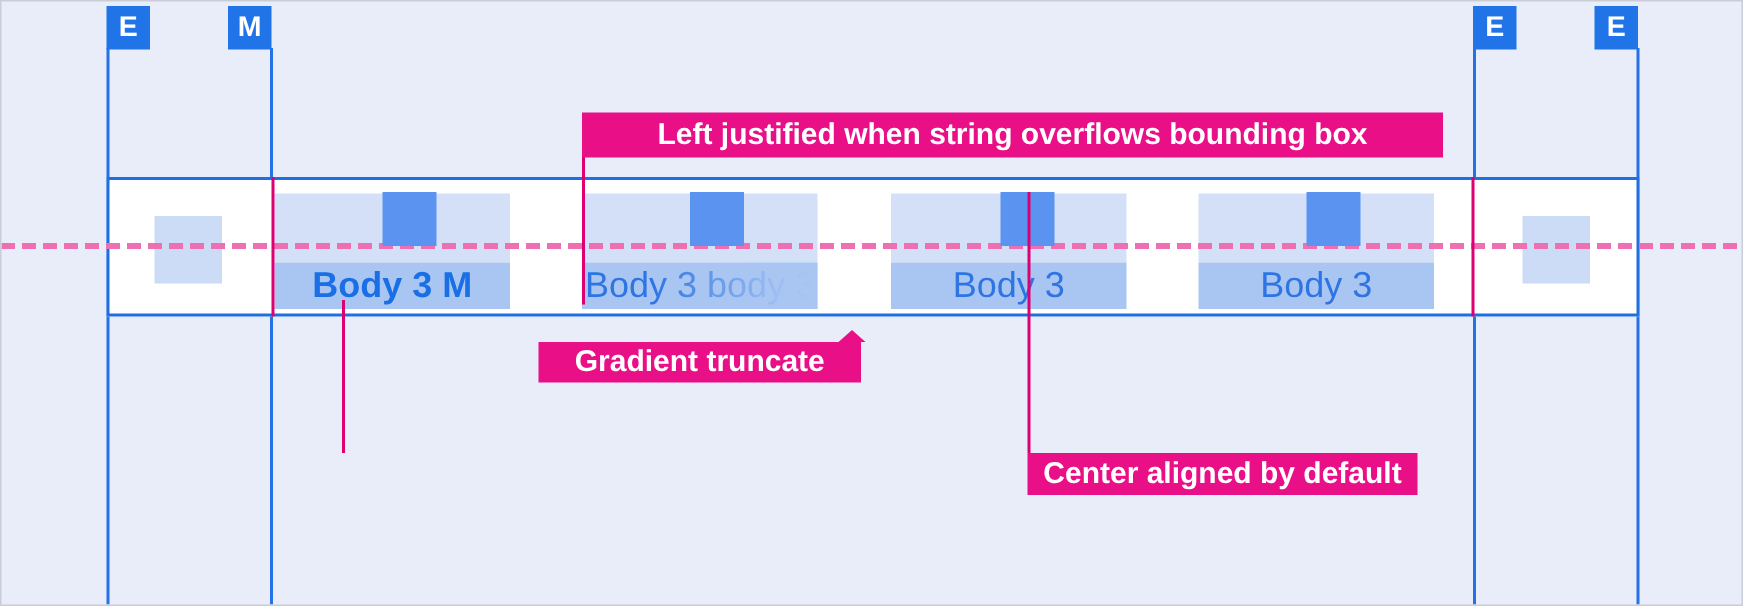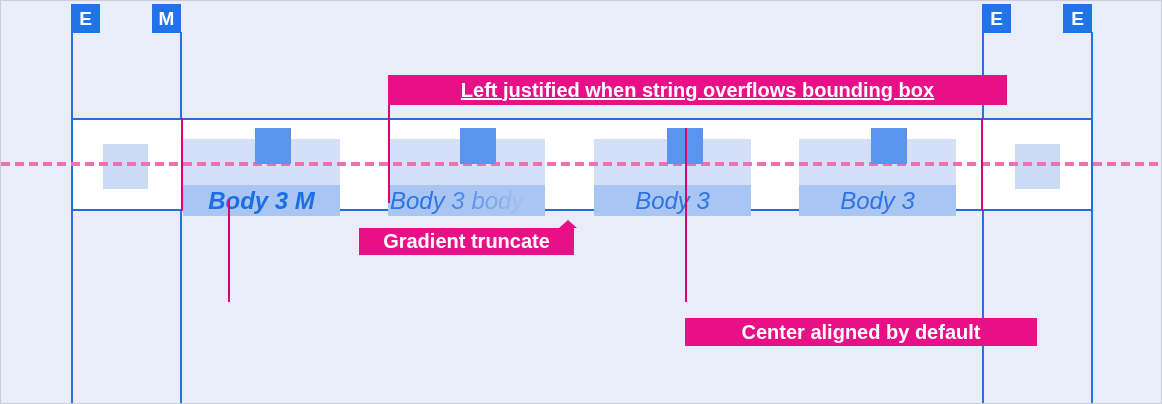--- a/index.html
+++ b/index.html
@@ -50,24 +50,23 @@
   .slot-square {
     position: absolute; top: 143px;
     width: 45px; height: 45px;
     background: #ccdcf6; z-index: 2;
   }
   .slot-square.left  { left: 102px; }
   .slot-square.right { left: 1014px; }
 
   
   .tab {
-    position: absolute; top: 138px;
+    position: absolute; top: 128px;
     width: 157px; height: 77px;
     z-index: 2;
-    font-style: italic;
   }
   .tab .tab-top  { height: 46px; background: #d3e0f8; }
   .tab .tab-band {
     position: relative;
     height: 31px; background: #a9c6f3;
     display: flex; align-items: center; justify-content: center;
     font-size: 24px; color: #2e74e3;
     overflow: hidden; white-space: nowrap;
   }
   .tab.t1 { left: 182px; }
@@ -109,24 +108,24 @@
   .pline.c-center { left: 684px; top: 127px; height: 174px; }
 
   
   .callout {
     position: absolute; z-index: 9;
     background: #e90f87; color: #ffffff;
     font-weight: bold; font-size: 20px;
     display: flex; align-items: center; justify-content: center;
     white-space: nowrap;
   }
-  .callout.a-left    { left: 387px; top: 74px;  width: 619px; height: 30px; text-decoration: underline; }
+  .callout.a-left    { left: 387px; top: 74px;  width: 574px; height: 30px; }
   .callout.a-grad    { left: 358px; top: 227px; width: 215px; height: 27px; }
   .callout.a-weight  { left: 227px; top: 301px; width: 396px; height: 28px; }
-  .callout.a-center  { left: 684px; top: 301px; width: 352px; height: 28px; margin-top: 16px; }
+  .callout.a-center  { left: 684px; top: 301px; width: 260px; height: 28px; }
   .pointer-up {
     position: absolute; top: -8px; left: 200px;
     width: 0; height: 0;
     border-left: 9px solid transparent;
     border-right: 9px solid transparent;
     border-bottom: 8px solid #e90f87;
   }
 </style>
 </head>
 <body>

